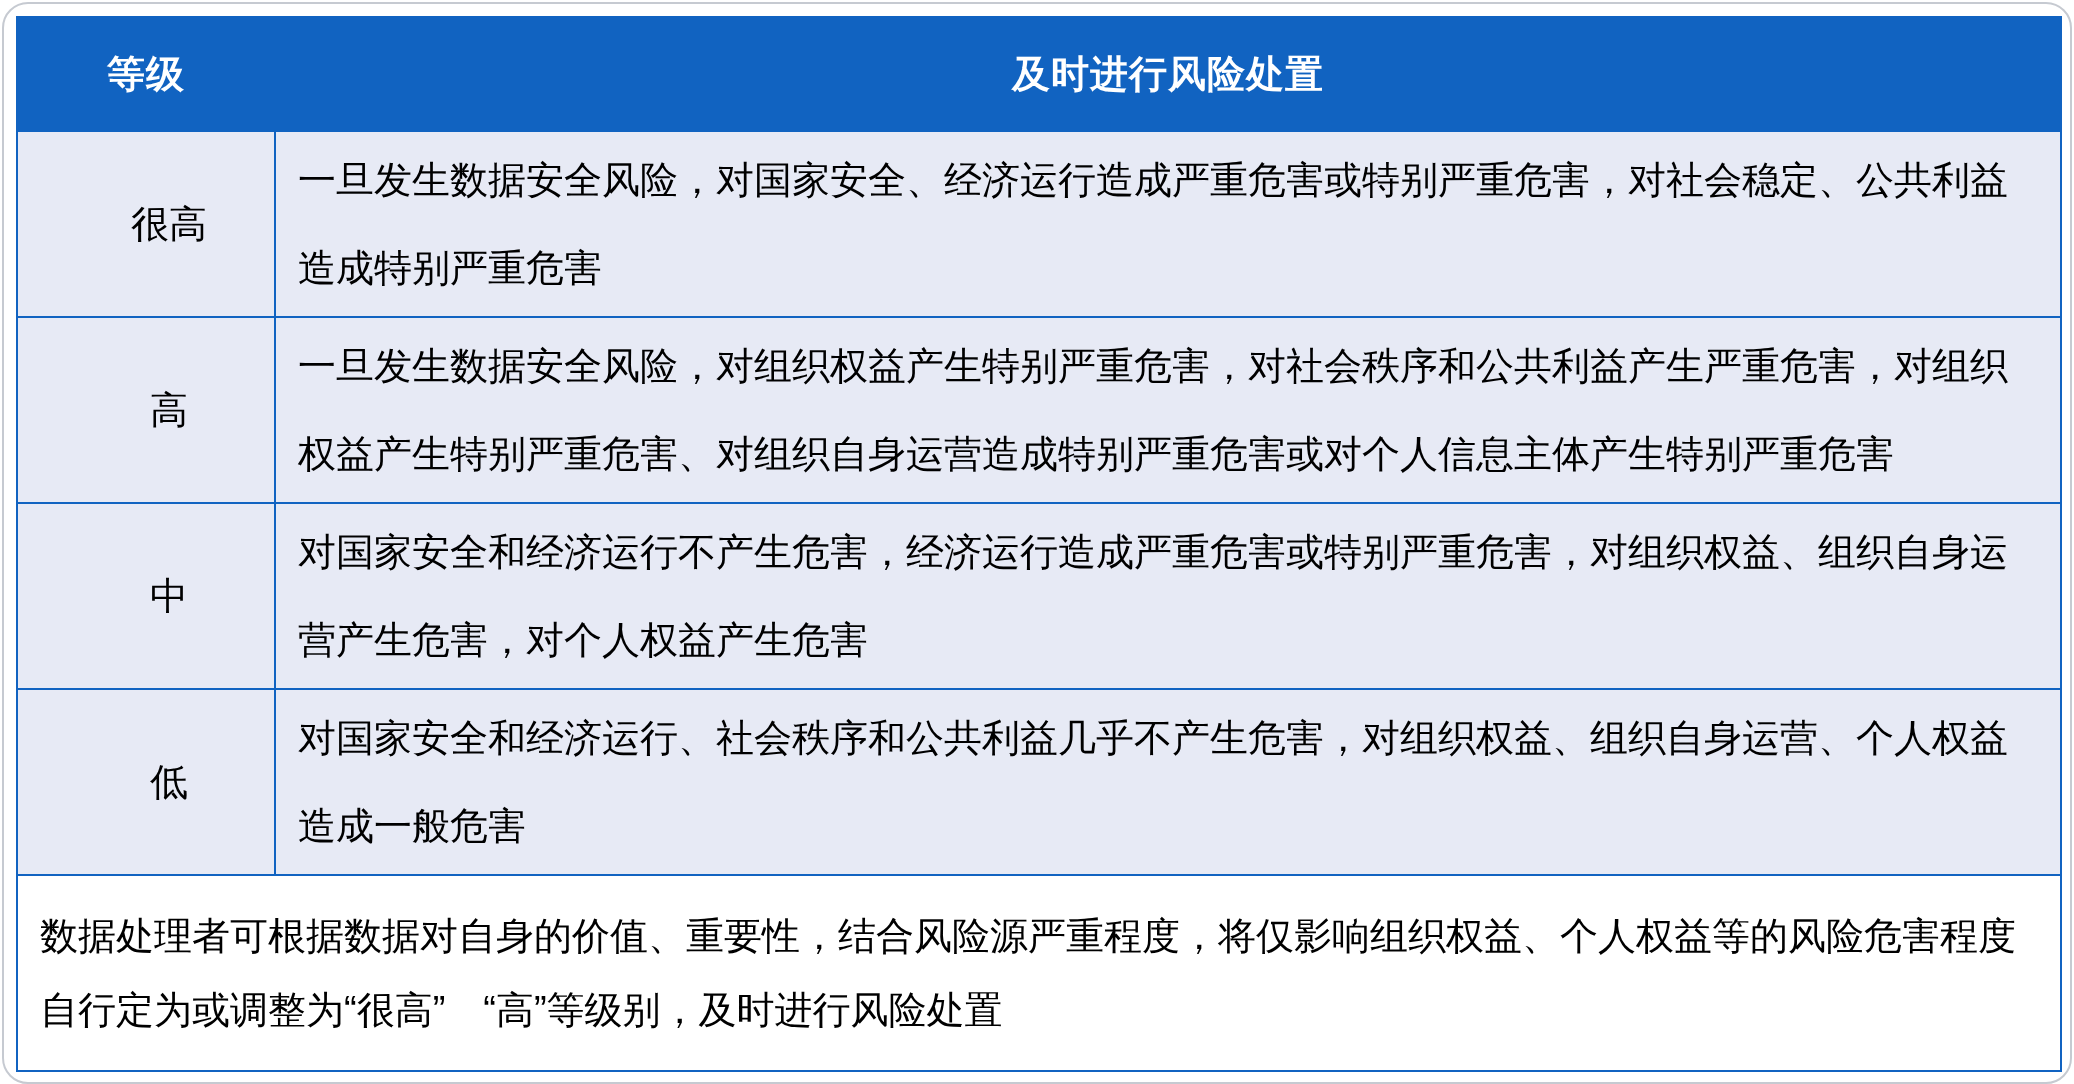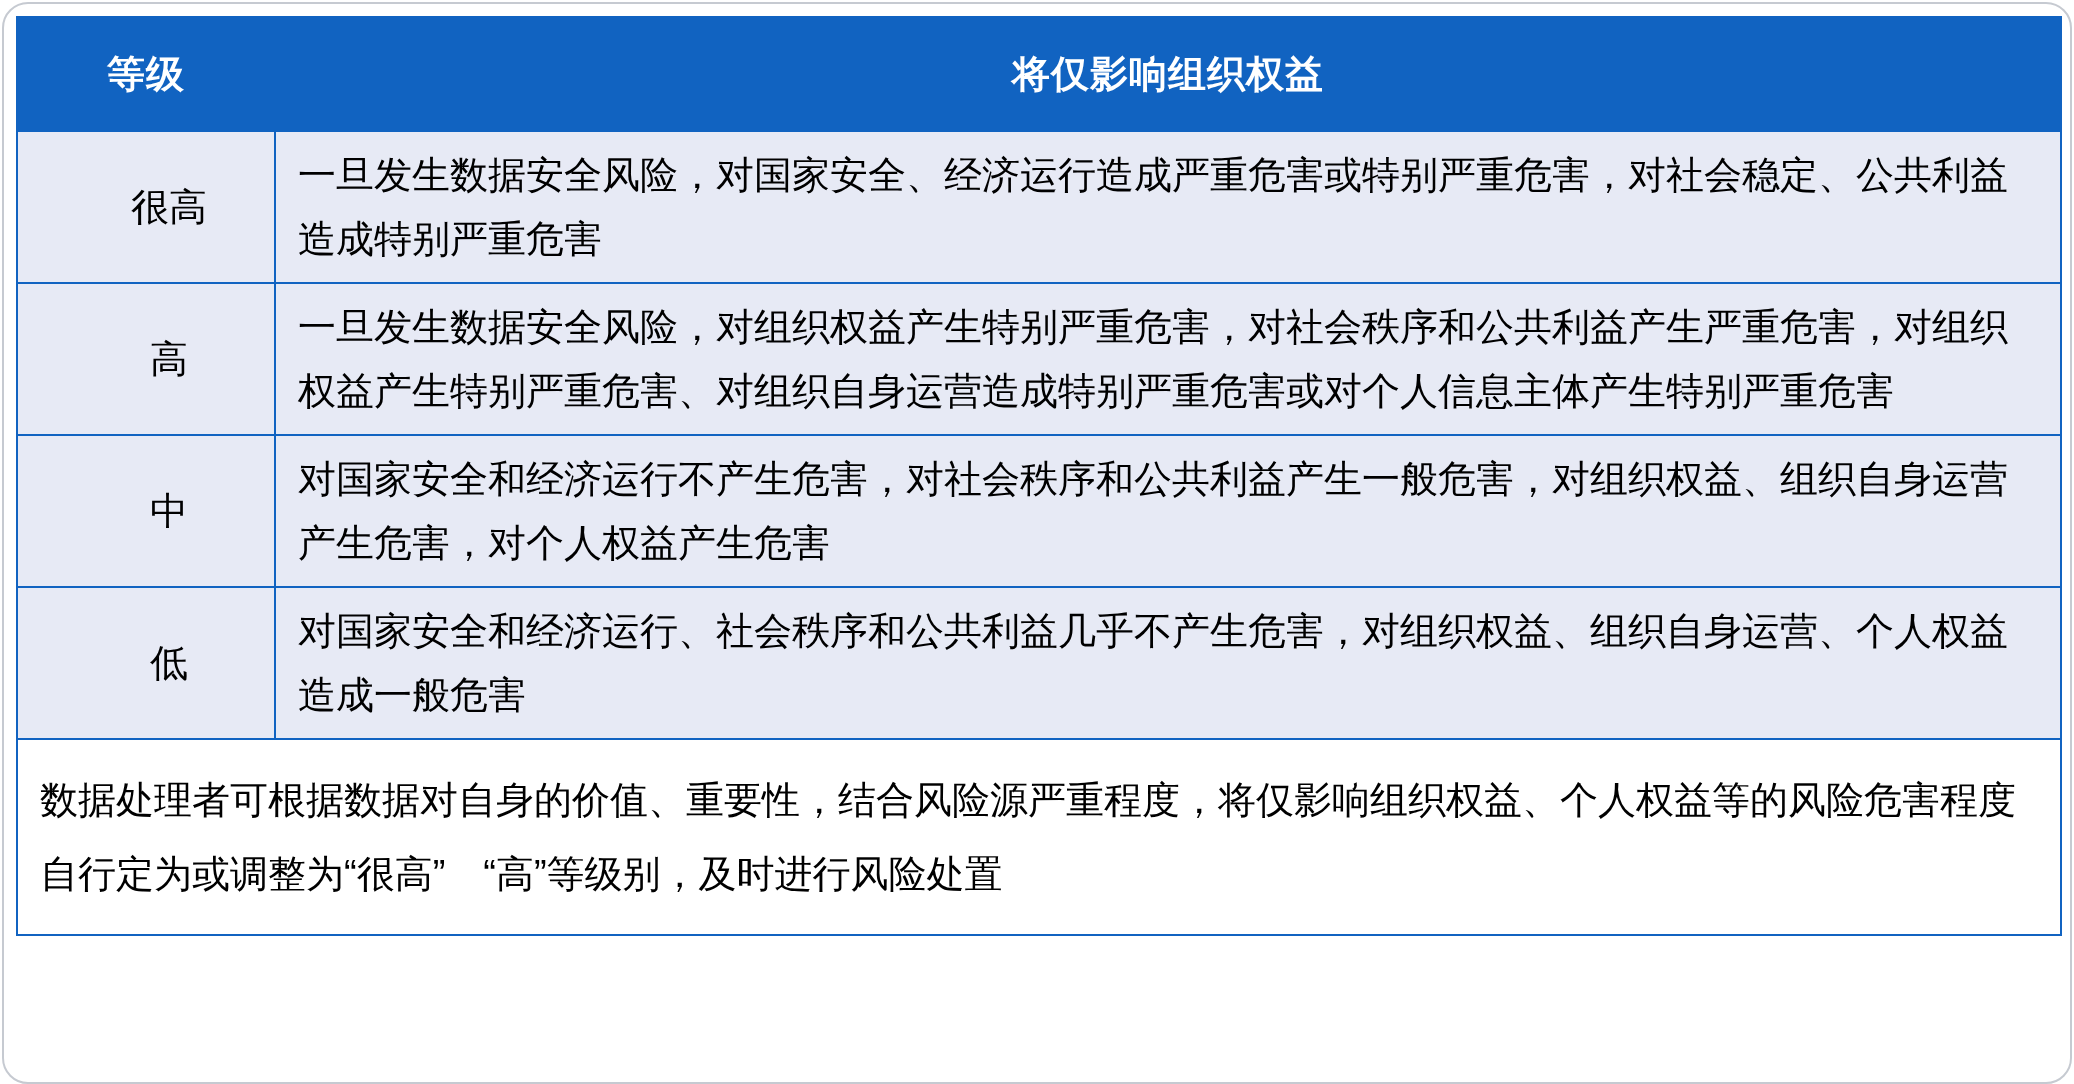--- a/index.html
+++ b/index.html
@@ -34,54 +34,54 @@
   .risk-table col.c-level{width:258px;}
   .risk-table thead th{
     background:var(--blue);color:#fff;
     font-weight:bold;height:114px;text-align:center;
     letter-spacing:1px;
   }
   .risk-table thead th.h-desc{border-left:2px solid var(--blue-dark);}
   .risk-table tbody td{background:var(--row-bg);height:152px;padding-left:47px;}
   .risk-table tbody td.level{text-align:center;}
   .risk-table tbody td.desc{
-    text-align:left;padding:4px 22px;line-height:64px;
+    text-align:left;padding:4px 22px;line-height:88px;
   }
   .risk-table tfoot td{
     background:#fff;height:196px;padding:8px 22px;
     line-height:74px;text-align:left;vertical-align:middle;
   }
 </style>
 </head>
 <body>
 
 <div class="card">
   <table class="risk-table">
     <colgroup>
       <col class="c-level">
       <col class="c-desc">
     </colgroup>
     <thead>
       <tr>
         <th class="h-level">等级</th>
-        <th class="h-desc">将仅影响组织权益</th>
+        <th class="h-desc">及时进行风险处置</th>
       </tr>
     </thead>
     <tbody>
       <tr>
         <td class="level">很高</td>
         <td class="desc">一旦发生数据安全风险，对国家安全、经济运行造成严重危害或特别严重危害，对社会稳定、公共利益造成特别严重危害</td>
       </tr>
       <tr>
         <td class="level">高</td>
         <td class="desc">一旦发生数据安全风险，对组织权益产生特别严重危害，对社会秩序和公共利益产生严重危害，对组织权益产生特别严重危害、对组织自身运营造成特别严重危害或对个人信息主体产生特别严重危害</td>
       </tr>
       <tr>
         <td class="level">中</td>
-        <td class="desc">对国家安全和经济运行不产生危害，对社会秩序和公共利益产生一般危害，对组织权益、组织自身运营产生危害，对个人权益产生危害</td>
+        <td class="desc">对国家安全和经济运行不产生危害，经济运行造成严重危害或特别严重危害，对组织权益、组织自身运营产生危害，对个人权益产生危害</td>
       </tr>
       <tr>
         <td class="level">低</td>
         <td class="desc">对国家安全和经济运行、社会秩序和公共利益几乎不产生危害，对组织权益、组织自身运营、个人权益造成一般危害</td>
       </tr>
     </tbody>
     <tfoot>
       <tr>
         <td colspan="2">数据处理者可根据数据对自身的价值、重要性，结合风险源严重程度，将仅影响组织权益、个人权益等的风险危害程度自行定为或调整为“很高”　“高”等级别，及时进行风险处置</td>
       </tr>

